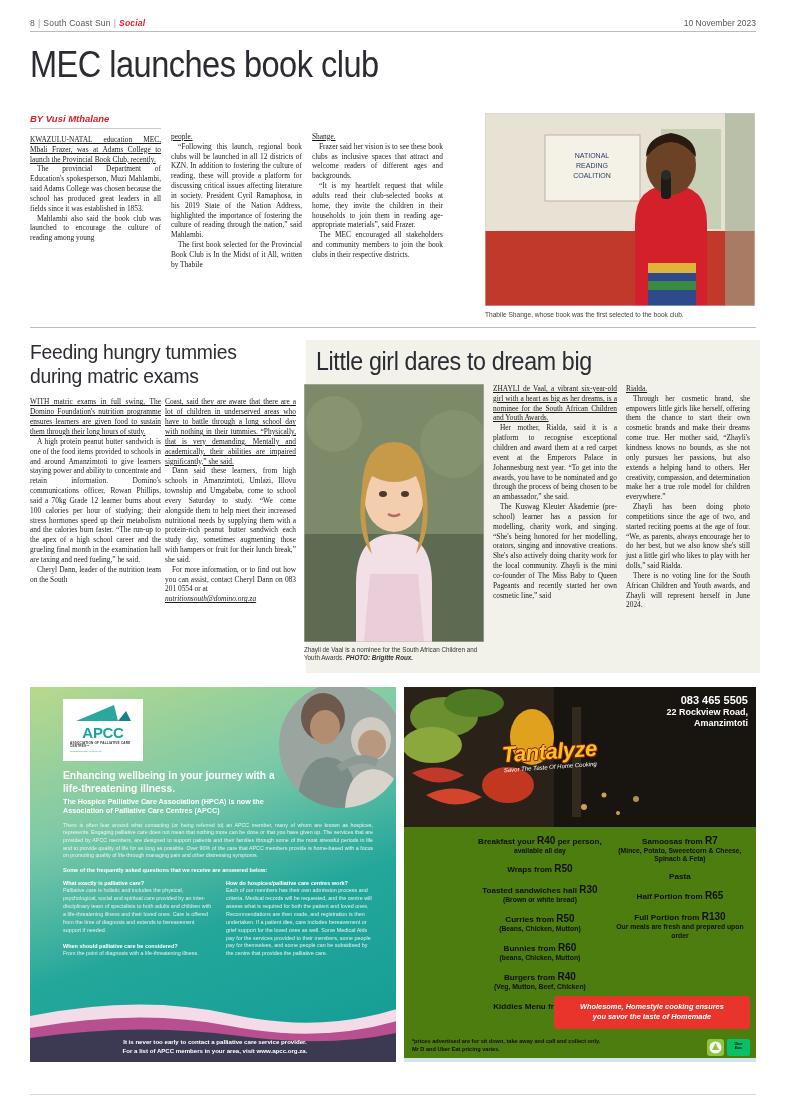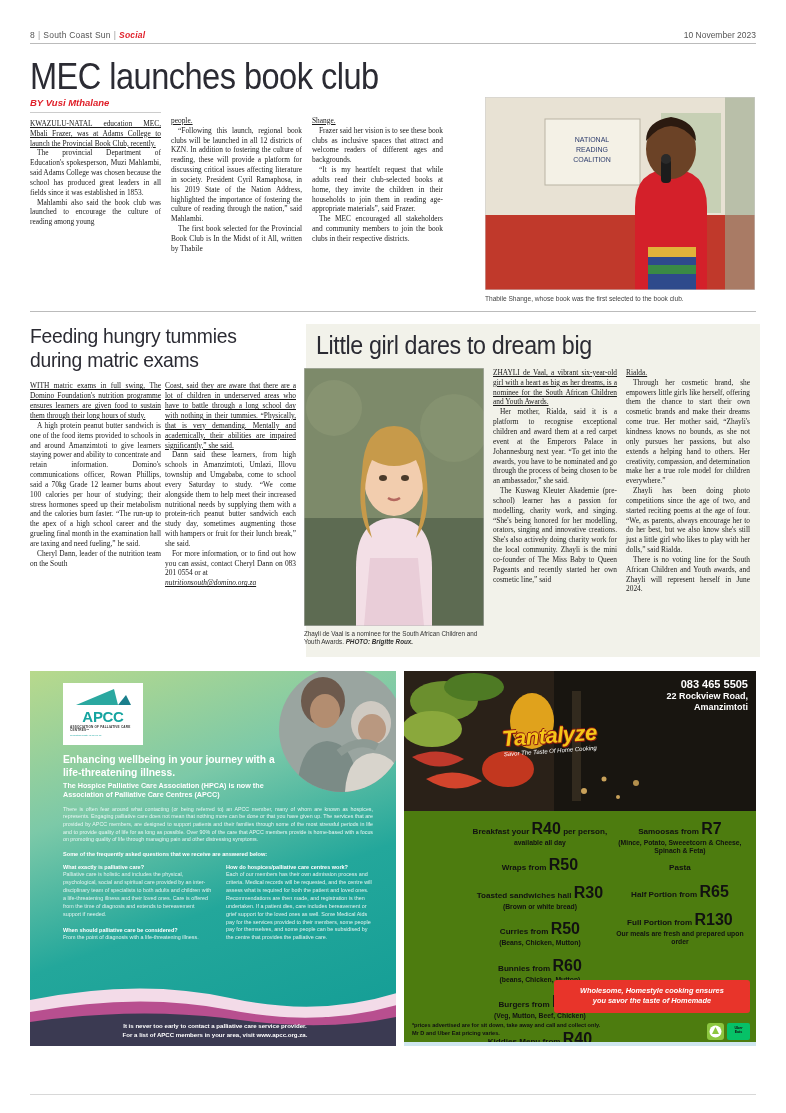--- a/index.html
+++ b/index.html
@@ -8,21 +8,21 @@
     background: #ffffff;
     font-family: "Liberation Serif", serif;
     overflow: hidden;
     position: relative;
   }
   .page { width: 786px; height: 1113px; position: relative; padding: 0 30px; }
 
   
   .masthead {
     display: flex; justify-content: space-between; align-items: flex-end;
-    padding-top: 30px; padding-bottom: 3px;
+    padding-top: 18px; padding-bottom: 3px;
     border-bottom: 1px solid #bbb;
   }
   .masthead-left { font-family: "Liberation Sans", sans-serif; font-size: 8.5px; color: #555; letter-spacing: .2px; }
   .masthead-left .sep { color: #999; margin: 0 3px; }
   .masthead-left .section { color: #e0202a; font-style: italic; font-weight: bold; }
   .masthead-right { font-family: "Liberation Sans", sans-serif; font-size: 8.5px; color: #555; }
 
   
   .headline-1 {
     font-family: "Liberation Sans", sans-serif;
@@ -31,21 +31,21 @@
     line-height: 1.05;
     letter-spacing: -0.6px;
     color: #2b2b33;
     margin-top: 14px;
     transform: scaleX(0.88);
     transform-origin: left center;
     white-space: nowrap;
   }
 
   
-  .story1 { display: flex; margin-top: 0; gap: 20px; }
+  .story1 { display: flex; margin-top: 28px; gap: 20px; }
   .story1-text { width: 425px; display: flex; gap: 10px; }
   .col { width: 131px; }
   .byline {
     font-family: "Liberation Sans", sans-serif;
     font-weight: bold; font-style: italic;
     color: #e0202a; font-size: 9.5px;
     padding-bottom: 4px; margin-bottom: 6px;
     border-bottom: 1px solid #ccc;
   }
   .body-text {
@@ -166,21 +166,21 @@
   .tant-logo .name {
     font-size: 22px; font-weight: bold; font-style: italic; color: #f5c518;
     letter-spacing: -.5px; text-shadow: 1px 1px 0 #8b1a0f, -1px 0 0 #8b1a0f, 0 -1px 0 #8b1a0f, 0 1px 0 #8b1a0f;
   }
   .tant-logo .slogan { font-size: 6px; font-style: italic; color: #fff; margin-top: -1px; }
   .tant-menu { position: absolute; left: 0; top: 142px; width: 356px; height: 190px; }
   .menu-col { position: absolute; text-align: center; }
   .menu-left { left: 66px; top: 6px; width: 140px; }
   .menu-right { left: 212px; top: 6px; width: 128px; }
   .mi { font-size: 8.1px; font-weight: bold; color: #111; line-height: 1.25; margin-bottom: 8px; }
-  .mi .big { font-size: 16px; }
+  .mi .big { font-size: 10px; }
   .mi .sub { font-size: 6.8px; font-weight: bold; display: block; }
   .tant-banner {
     position: absolute; left: 150px; bottom: 33px; width: 196px; height: 33px;
     background: #e8342a; border-radius: 3px; color: #fff; text-align: center;
     display: flex; flex-direction: column; justify-content: center;
     font-style: italic; font-size: 7.4px; font-weight: bold; line-height: 1.32;
   }
   .tant-foot {
     position: absolute; left: 8px; bottom: 8px; width: 270px;
     font-size: 5.6px; font-weight: bold; color: #111; line-height: 1.4;

